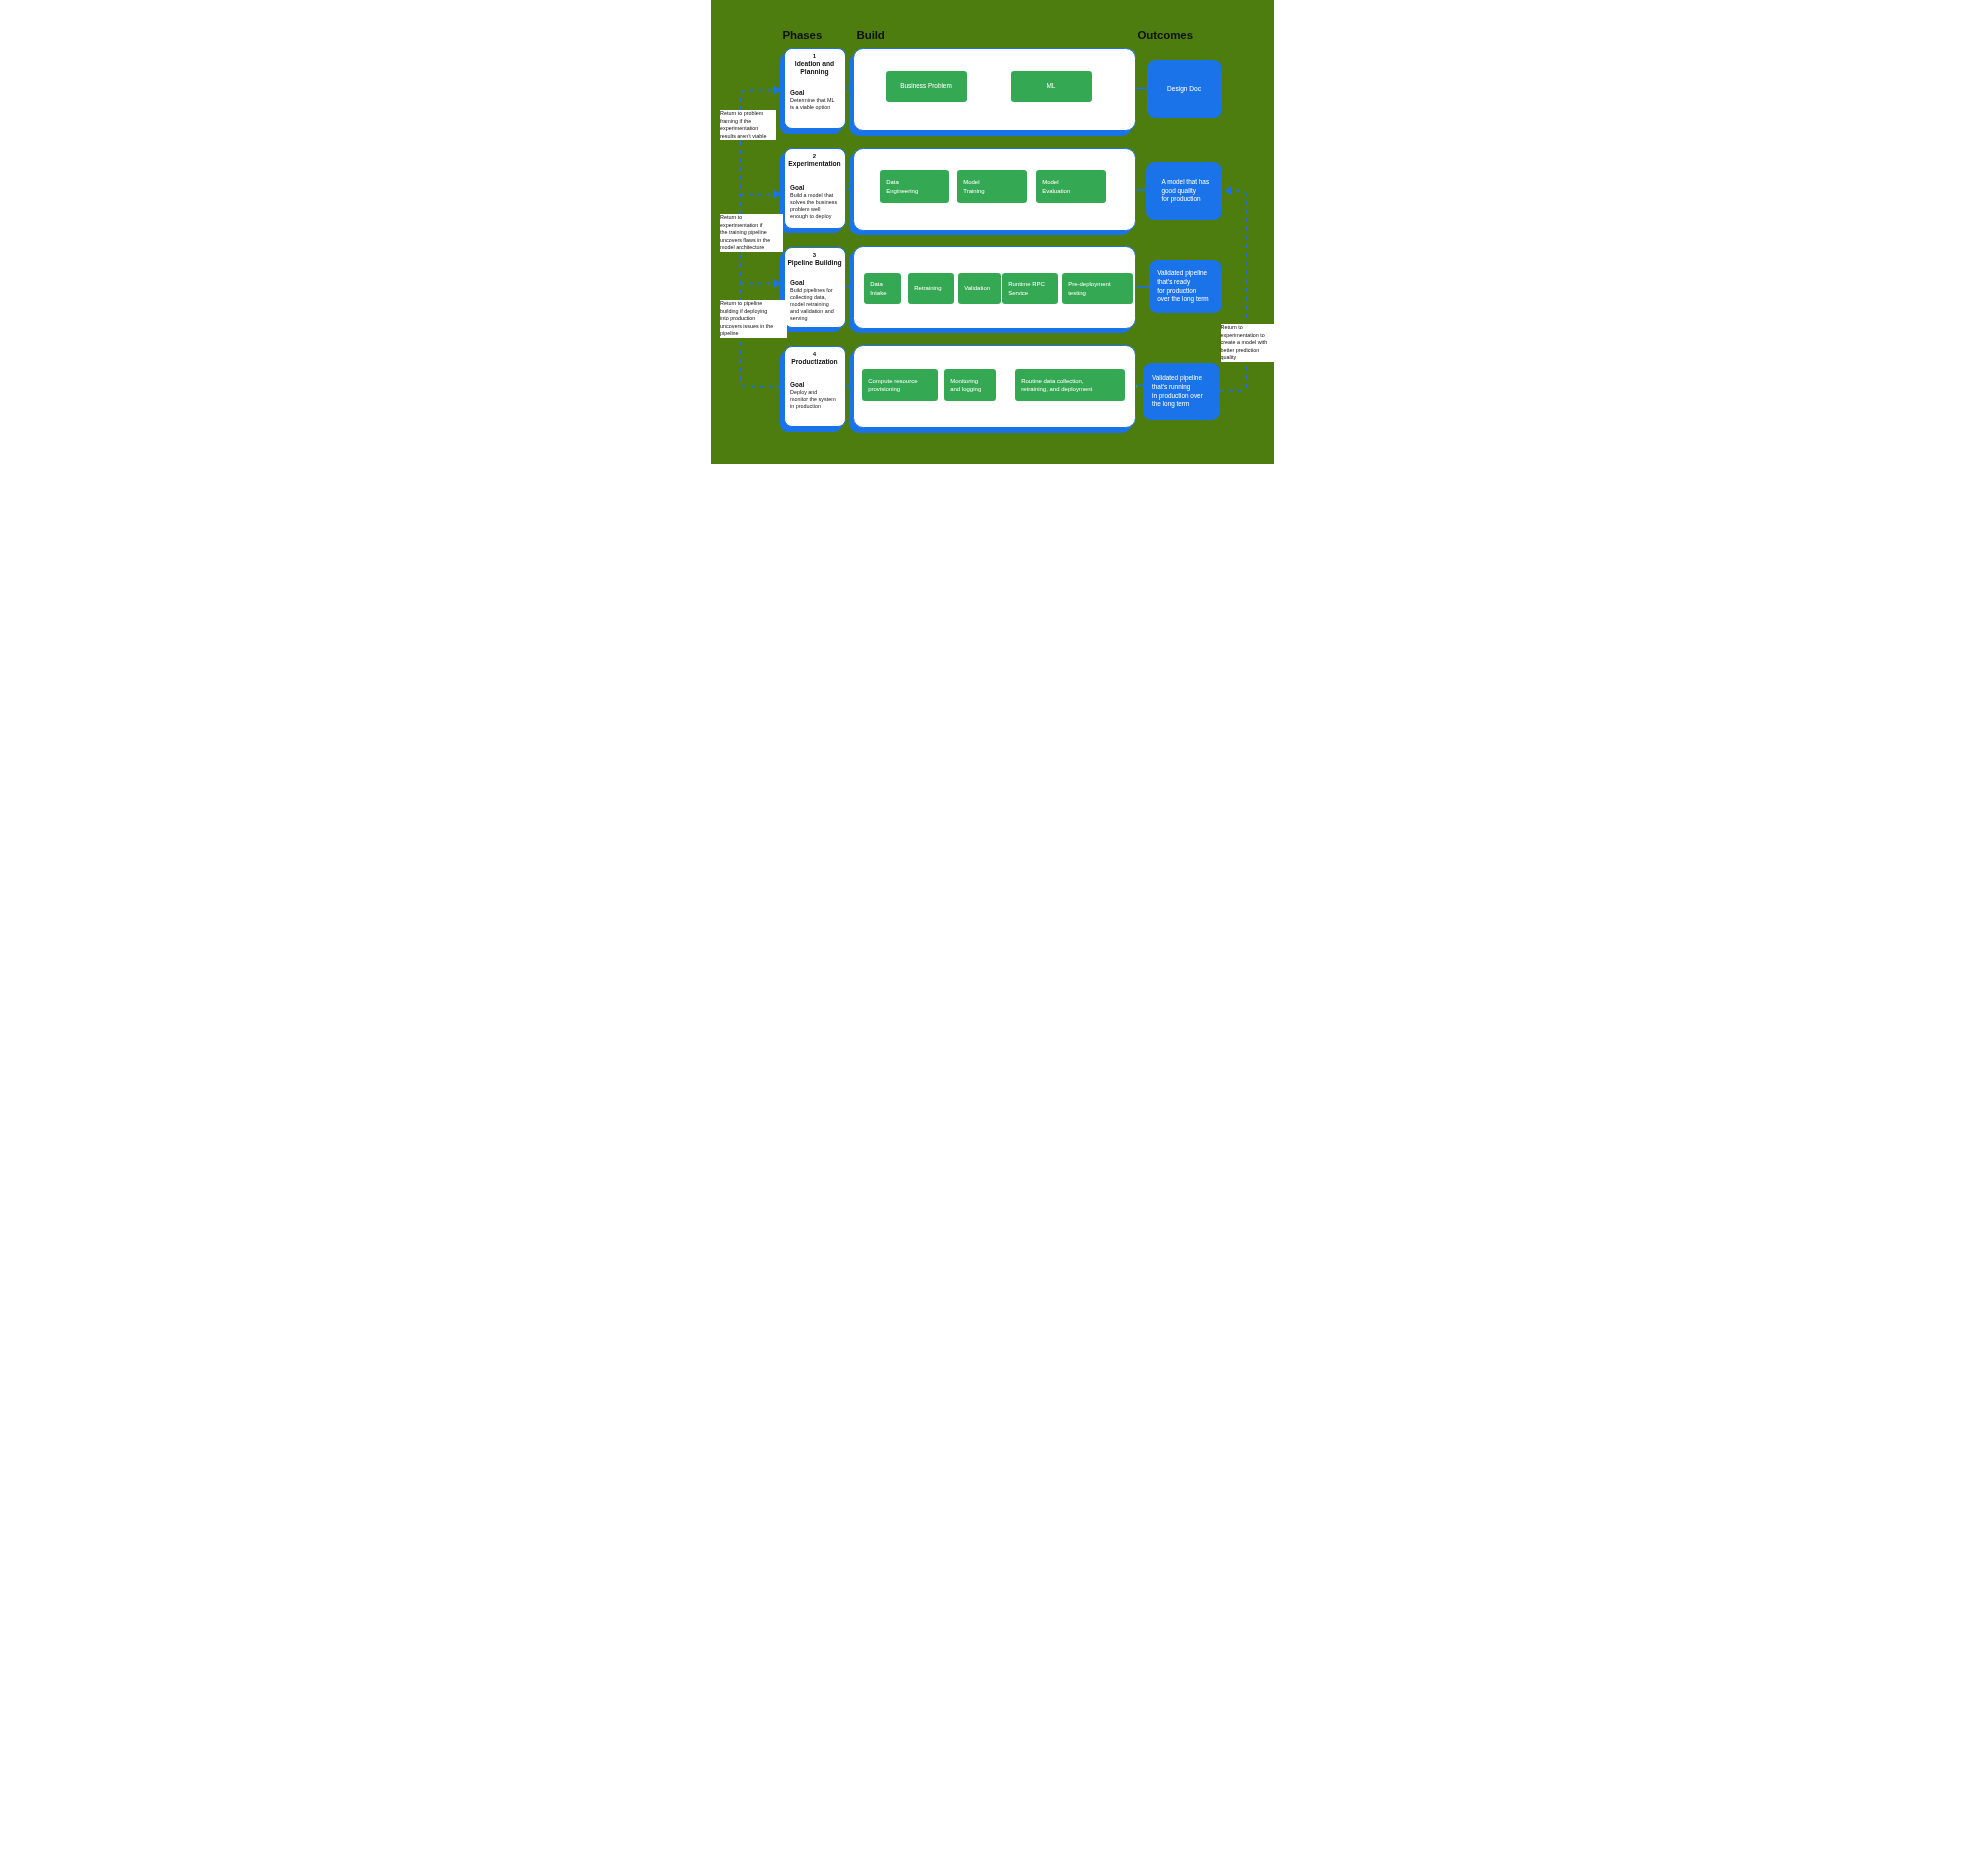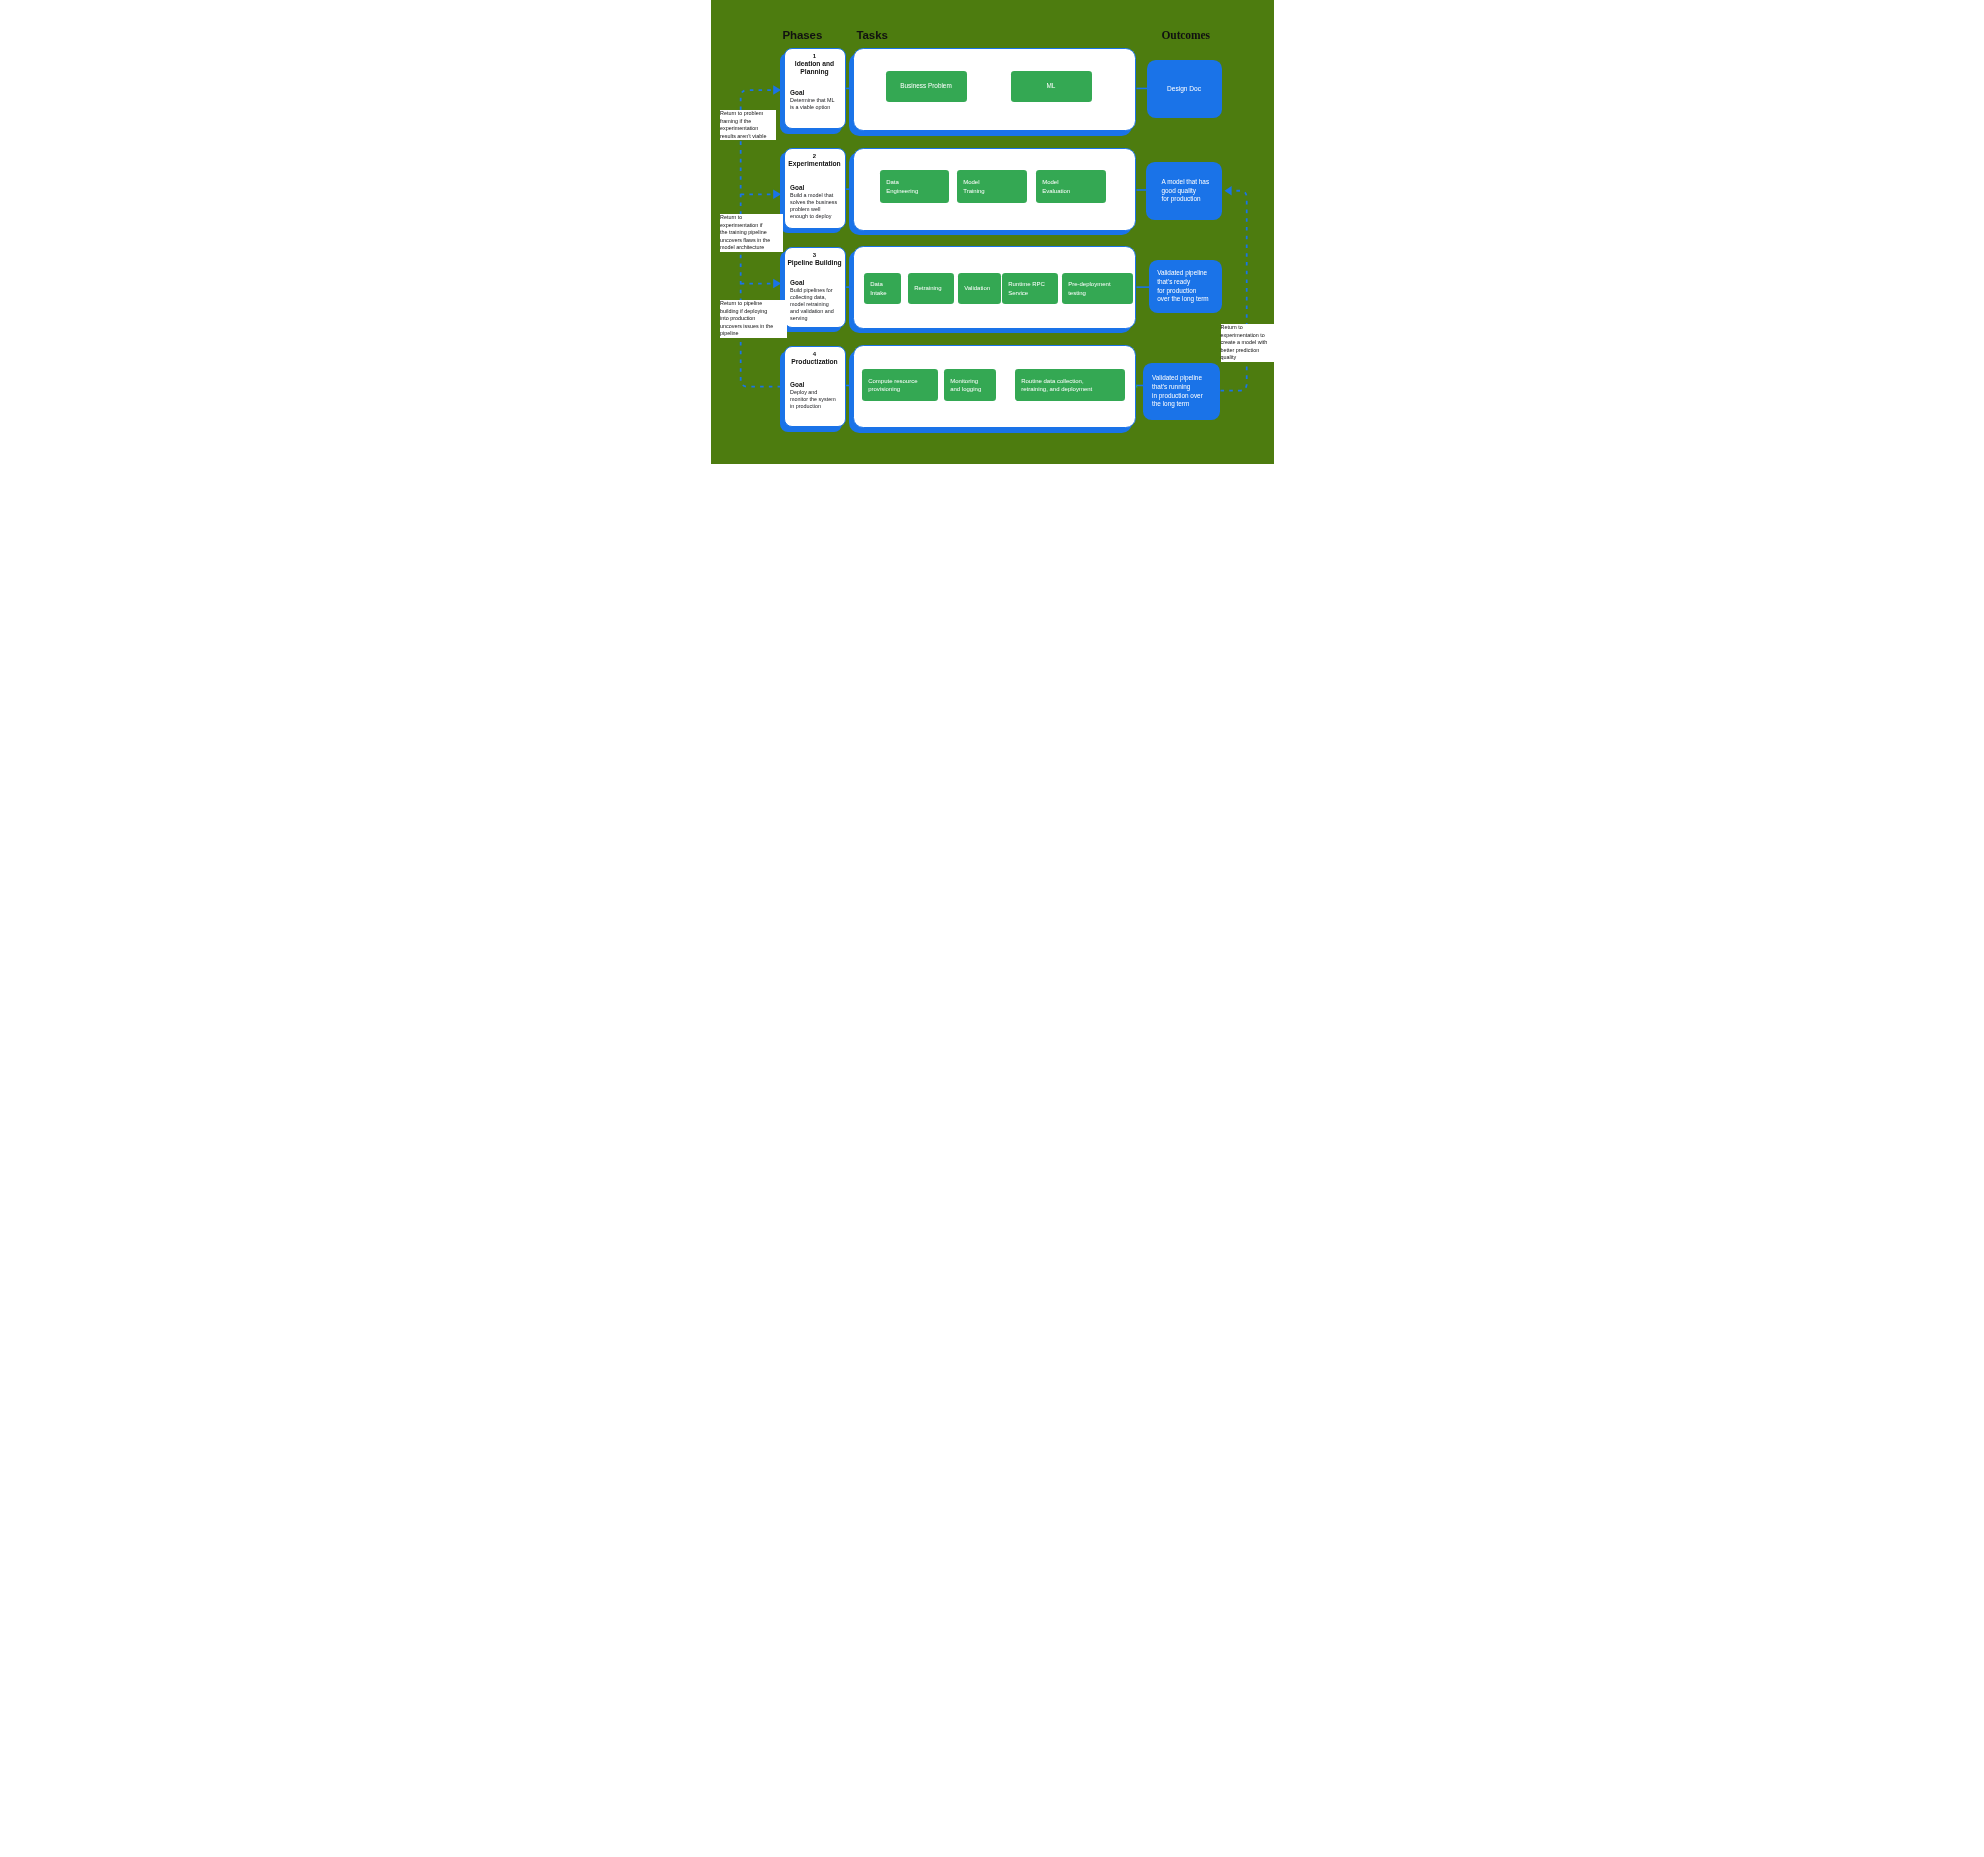--- a/index.html
+++ b/index.html
@@ -29,22 +29,22 @@
   
   .note{position:absolute;font-size:5.4px;line-height:1.4;color:#111;background:#fff;z-index:5;white-space:pre-line;}
   #connector-layer{position:absolute;left:0;top:0;z-index:2;}
 </style>
 </head>
 <body>
 
 <div id="canvas">
 
   <div class="col-header" style="left:72px;top:29px;">Phases</div>
-  <div class="col-header" style="left:146px;top:29px;">Tasks</div>
-  <div class="col-header" style="left:451px;top:29px;font-family:Liberation Serif, serif;">Outcomes</div>
+  <div class="col-header" style="left:146px;top:29px;">Build</div>
+  <div class="col-header" style="left:427px;top:29px;">Outcomes</div>
 
   <div class="shadow sh-card" style="left:69px;top:53px;height:81px;"></div>
   <div class="shadow sh-card" style="left:69px;top:152px;height:81px;"></div>
   <div class="shadow sh-card" style="left:69px;top:251px;height:81px;"></div>
   <div class="shadow sh-card" style="left:69px;top:351px;height:81px;"></div>
   <div class="shadow sh-cont" style="left:138px;top:53px;height:83px;"></div>
   <div class="shadow sh-cont" style="left:138px;top:152px;height:83px;"></div>
   <div class="shadow sh-cont" style="left:138px;top:250px;height:83px;"></div>
   <div class="shadow sh-cont" style="left:138px;top:350px;height:83px;"></div>
 

